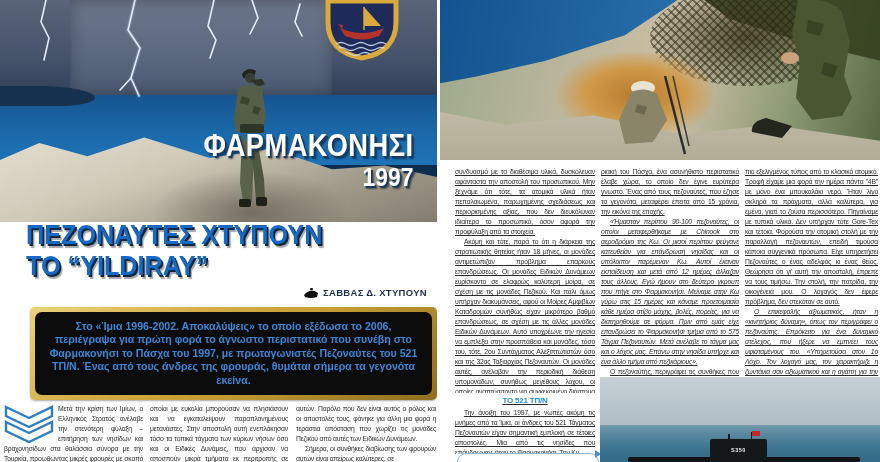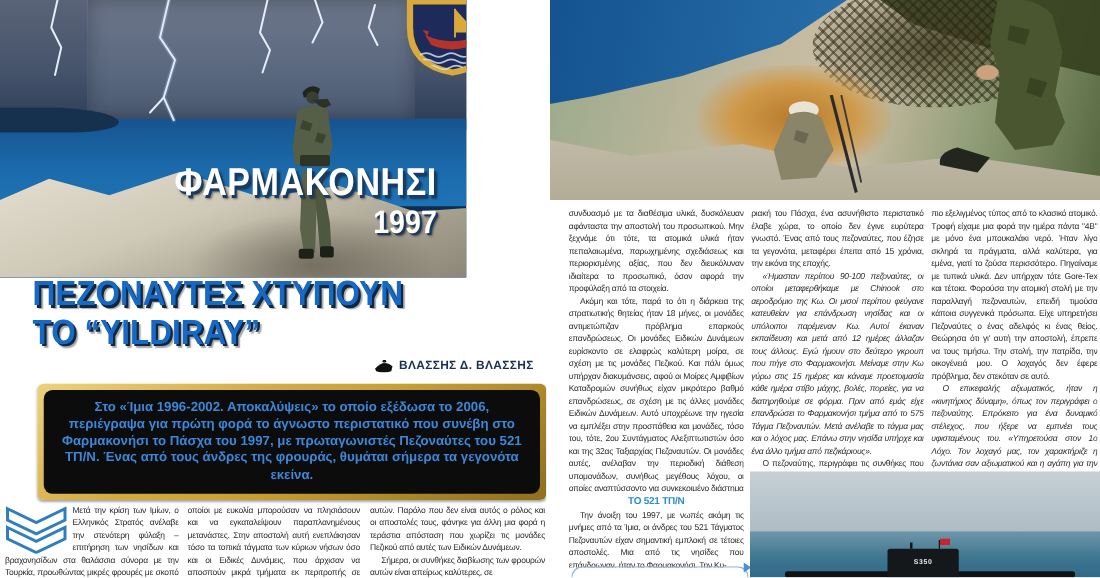--- a/index.html
+++ b/index.html
@@ -3,21 +3,21 @@
 <meta charset="utf-8">
 <style>
   html,body{margin:0;padding:0;background:#ffffff;}
   #stage{position:relative;width:880px;height:462px;overflow:hidden;background:#fff;
          font-family:"Liberation Sans","DejaVu Sans",sans-serif;}
   .page{position:absolute;top:0;height:462px;overflow:hidden;}
   #left-page{left:0;width:437px;}
   #right-page{left:440px;width:440px;}
 
   
-  .photo-left{position:absolute;left:0;top:0;width:373px;height:222px;overflow:hidden;background:#0e2c4e;}
+  .photo-left{position:absolute;left:0;top:0;width:437px;height:222px;overflow:hidden;background:#0e2c4e;}
   .pl-sky{position:absolute;left:0;top:0;width:437px;height:104px;
           background:linear-gradient(180deg,#5a6478 0%,#45536b 55%,#2c3b55 100%);}
   .pl-inset{position:absolute;left:70px;top:0;width:262px;height:96px;
             background:rgba(208,220,238,.16);box-shadow:inset 0 0 16px rgba(0,0,0,.3);}
   .pl-sea{position:absolute;left:0;top:95px;width:437px;height:70px;
           background:linear-gradient(180deg,#16548f 0%,#1b6bac 60%,#1e73b6 100%);}
   .pl-land{position:absolute;left:0;top:86px;width:95px;height:20px;background:#16314d;
            border-radius:0 60% 40% 0;}
   .pl-rocks{position:absolute;left:0;top:128px;width:437px;height:94px;
             background:linear-gradient(160deg,#e6e0d2 0%,#cfc9b8 40%,#a39d8d 70%,#827d6f 100%);
@@ -77,21 +77,21 @@
       background:repeating-linear-gradient(45deg,rgba(40,38,20,.5) 0 2px,transparent 2px 6px),
                  repeating-linear-gradient(-45deg,rgba(40,38,20,.45) 0 2px,transparent 2px 6px),
                  radial-gradient(ellipse,rgba(70,64,36,.85),rgba(70,64,36,0) 72%);}
   .pr-orange{position:absolute;left:118px;top:52px;width:155px;height:85px;border-radius:45%;
       background:radial-gradient(ellipse at 50% 50%,#b97a2e 0%,#cf9a4a 45%,rgba(207,154,74,0) 75%);}
   .pr-fgrocks{position:absolute;inset:0;background:linear-gradient(180deg,#ded8c6,#b3ac97);
       clip-path:polygon(0 70%,15% 78%,35% 72%,55% 84%,75% 78%,100% 88%,100% 100%,0 100%);}
   .pr-soldier-r{position:absolute;left:298px;top:0;width:142px;height:160px;}
   .pr-soldier-c{position:absolute;left:163px;top:76px;width:112px;height:84px;}
 
-  .rcol{position:absolute;top:167px;}
+  .rcol{position:absolute;top:167px;text-decoration:underline;}
   #rcol1{left:15px;width:140px;height:288px;}
   #rcol2{left:161px;width:138px;height:209px;overflow:hidden;}
   #rcol3{left:305px;width:133px;height:209px;overflow:hidden;}
   .rwrap1{height:226px;overflow:hidden;}
   .rwrap2{height:46px;overflow:hidden;}
   .subhead{color:#2a8ed2;font-size:8px;font-weight:bold;text-align:center;margin:3px 0 2px;}
   .quote{font-style:italic;}
 
   
   .quote-box{position:absolute;left:17px;top:453px;width:140px;height:9px;
@@ -183,21 +183,21 @@
     <div class="headline">
       <div>ΠΕΖΟΝΑΥΤΕΣ ΧΤΥΠΟΥΝ</div>
       <div>ΤΟ “YILDIRAY”</div>
     </div>
 
     <div class="byline">
       <svg width="16" height="10" viewBox="0 0 16 10">
         <path d="M1 7 Q8 -1 15 5 L14 9 Q8 11 2 9 Z" fill="#111"></path>
         <rect x="7" y="0" width="3" height="2" rx="1" fill="#111"></rect>
       </svg>
-      <span>ΒΛΑΣΣΗΣ Δ. ΒΛΑΣΣΗΣ</span>
+      <span>ΣΑΒΒΑΣ Δ. ΧΤΥΠΟΥΝ</span>
     </div>
 
     <div class="intro-frame">
       <div class="intro-inner">
         <div class="intro-text">Στο «Ίμια 1996-2002. Αποκαλύψεις» το οποίο εξέδωσα το 2006, περιέγραψα για πρώτη φορά το άγνωστο περιστατικό που συνέβη στο Φαρμακονήσι το Πάσχα του 1997, με πρωταγωνιστές Πεζοναύτες του 521 ΤΠ/Ν. Ένας από τους άνδρες της φρουράς, θυμάται σήμερα τα γεγονότα εκείνα.</div>
       </div>
     </div>
 
     <div class="lcol bodytext" id="lcol1">
       <svg class="chevmark" viewBox="0 0 50 38">

